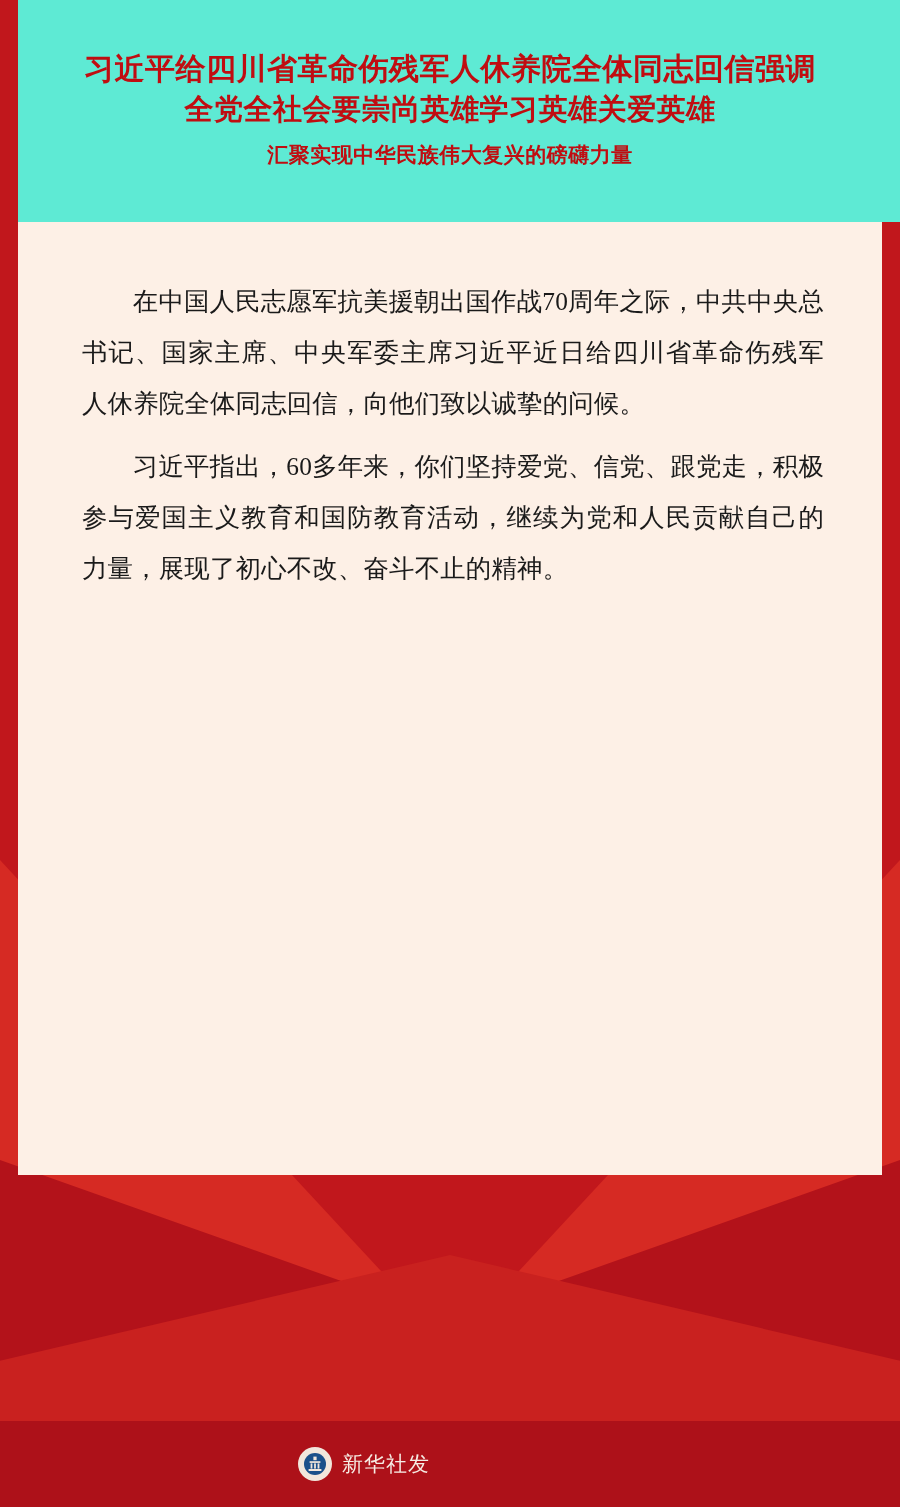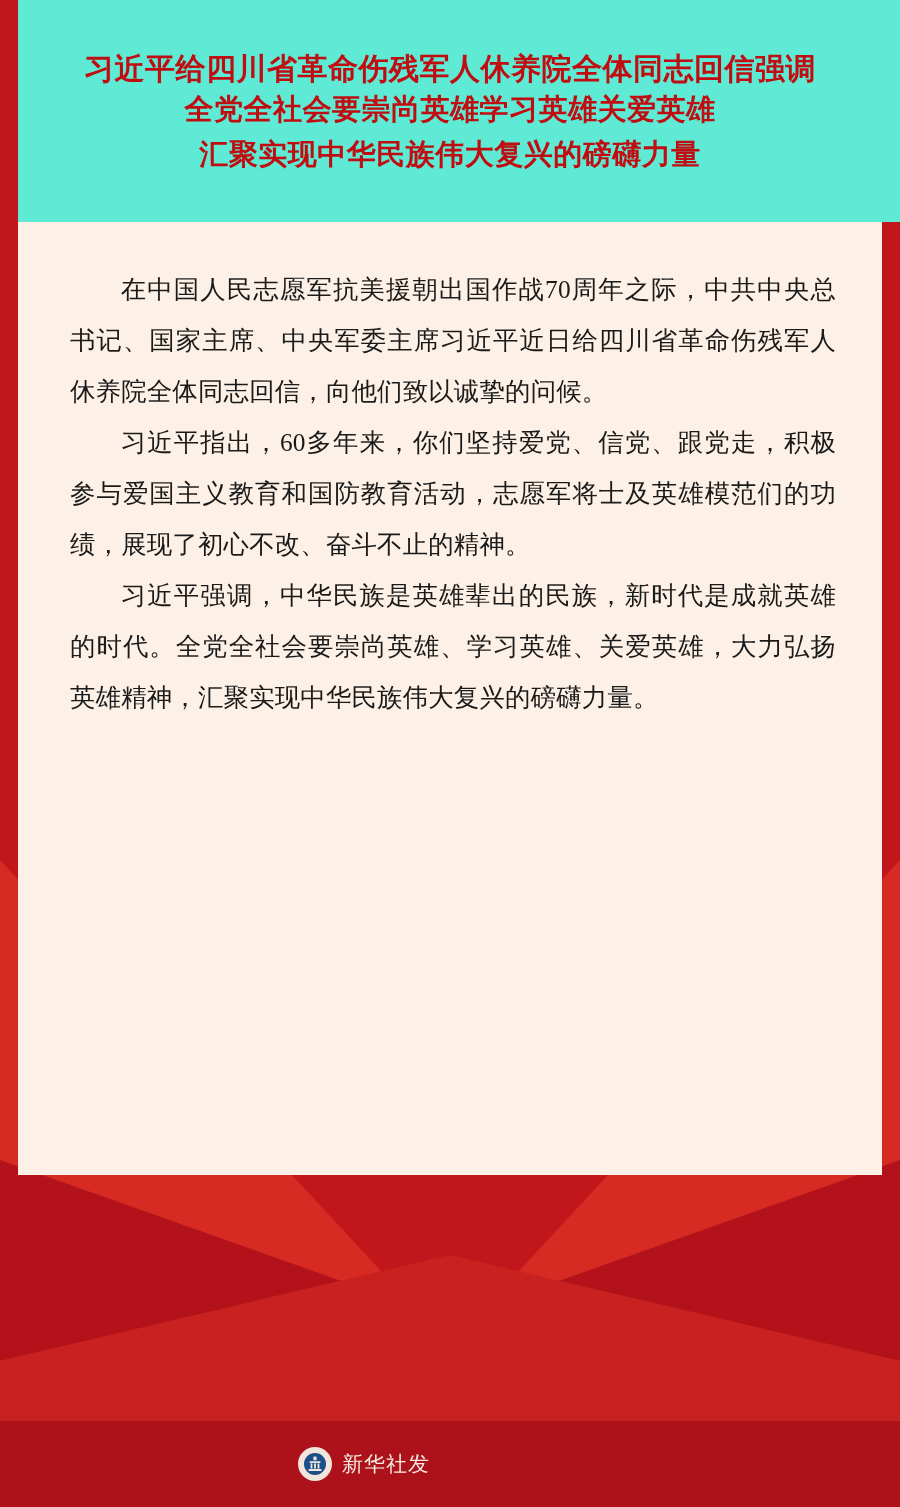--- a/index.html
+++ b/index.html
@@ -48,21 +48,21 @@
     font-weight: bold;
     font-size: 29.5px;
     line-height: 43px;
     letter-spacing: 0.5px;
     text-align: center;
     white-space: nowrap;
     font-family: "Liberation Sans", "DejaVu Sans", sans-serif;
   }
   .header-title.l1 { font-size: 30px; }
   .header-title.l2 { font-size: 29px; font-family: Liberation Mono, monospace; }
-  .header-title.l3 { font-size: 29px; text-align: center; }
+  .header-title.l3 { font-size: 21px; text-align: center; }
 
   
   .bg-base {
     position: absolute;
     left: 0; top: 222px;
     width: 900px; height: 1285px;
     background: #c1171c;
     z-index: 1;
   }
   .bg-flap-left {
@@ -110,21 +110,21 @@
     position: absolute;
     left: 18px; top: 222px;
     width: 864px;
     height: 953px;
     background: #fdf0e6;
     z-index: 6;
     box-sizing: border-box;
     padding: 42px 46px 0 52px;
   }
   .sheet p {
-    margin: 0;
+    margin: 12px;
     color: #1a1a1a;
     font-size: 25.4px;
     line-height: 51px;
     text-align: justify;
     text-indent: 2em;
     letter-spacing: 0.2px;
     font-family: "Liberation Serif", "DejaVu Serif", serif;
   }
 
   
@@ -168,22 +168,21 @@
   <div class="bg-bottom-strip"></div>
 
   <div class="header">
     <div class="header-title l1">习近平给四川省革命伤残军人休养院全体同志回信强调</div>
     <div class="header-title l2">全党全社会要崇尚英雄学习英雄关爱英雄</div>
     <div class="header-title l3">汇聚实现中华民族伟大复兴的磅礴力量</div>
   </div>
 
   <div class="sheet">
     <p>在中国人民志愿军抗美援朝出国作战70周年之际，中共中央总书记、国家主席、中央军委主席习近平近日给四川省革命伤残军人休养院全体同志回信，向他们致以诚挚的问候。</p>
-    <p>习近平指出，60多年来，你们坚持爱党、信党、跟党走，积极参与爱国主义教育和国防教育活动，志愿军将士及英雄模范们的功绩，展现了初心不改、奋斗不止的精神。</p>
-    <p>习近平强调，中华民族是英雄辈出的民族，新时代是成就英雄的时代。全党全社会要崇尚英雄、学习英雄、关爱英雄，大力弘扬英雄精神，汇聚实现中华民族伟大复兴的磅礴力量。</p>
+    <p>习近平指出，60多年来，你们坚持爱党、信党、跟党走，积极参与爱国主义教育和国防教育活动，继续为党和人民贡献自己的力量，展现了初心不改、奋斗不止的精神。</p>
   </div>
 
   <div class="footer">
     <span class="footer-mark">
       <svg width="24" height="24" viewBox="0 0 24 24" aria-hidden="true">
         <circle cx="12" cy="12" r="11" fill="#1b4f8a"></circle>
         <rect x="10.4" y="4.6" width="3.2" height="3.6" fill="#f2e6dc"></rect>
         <rect x="6.6" y="9.2" width="10.8" height="1.7" fill="#f2e6dc"></rect>
         <rect x="7.6" y="11.4" width="1.8" height="5.2" fill="#f2e6dc"></rect>
         <rect x="11.1" y="11.4" width="1.8" height="5.2" fill="#f2e6dc"></rect>

